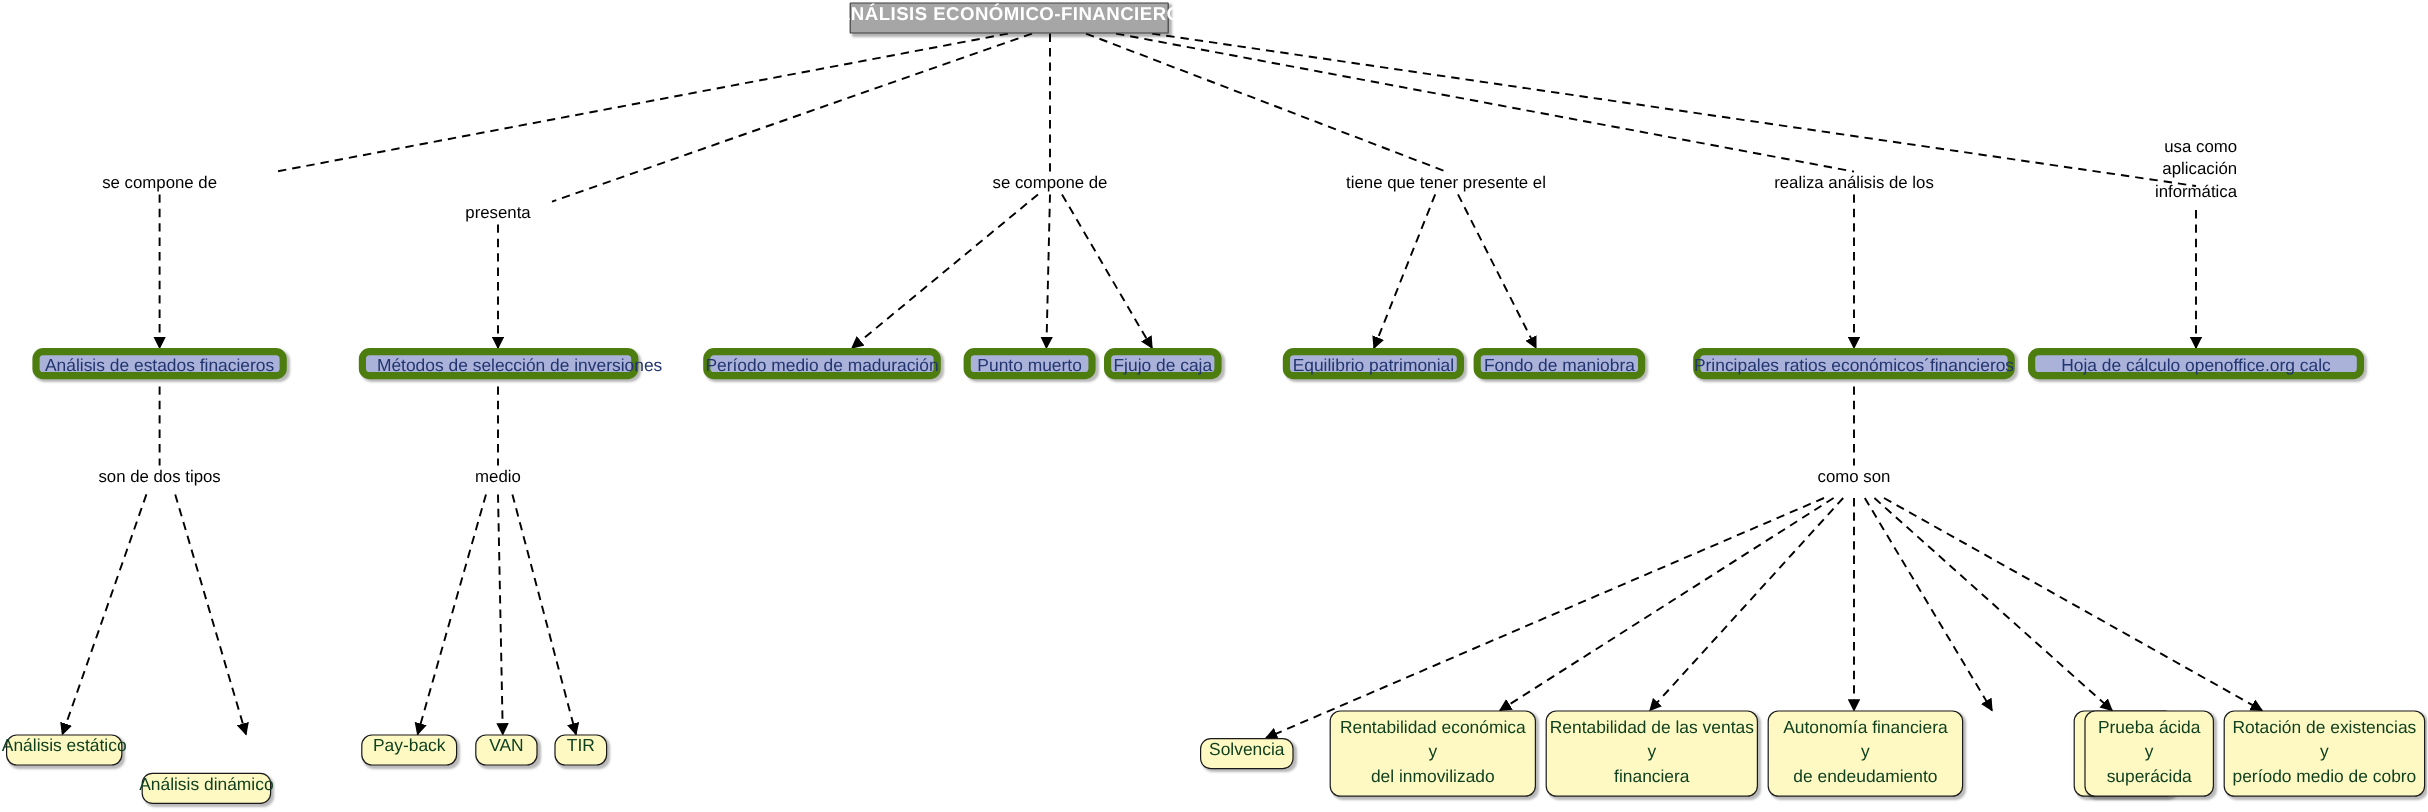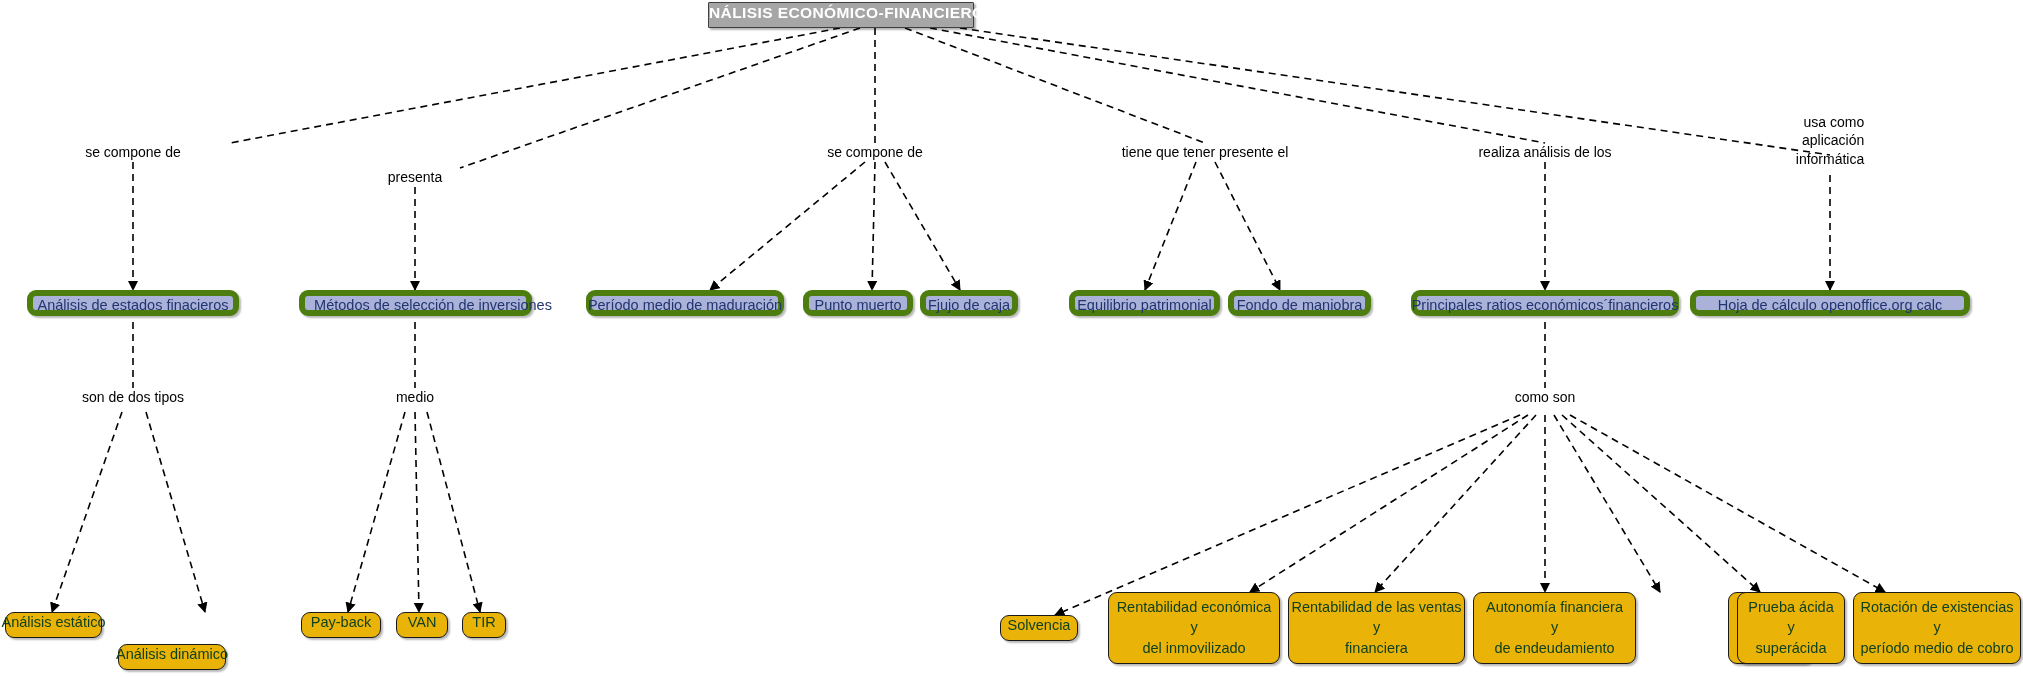--- a/index.html
+++ b/index.html
@@ -58,21 +58,21 @@
     border: 6px solid #4d7c0f;
     color: #22356e;
     font-size: 14.5px;
     border-radius: 9px;
     box-shadow: 2px 2px 2px rgba(0,0,0,0.28);
     height: 26px;
     padding: 0 9px;
   }
 
   .node-green {
-    background: #eab308;
+    background: #fef9c3;
     border: 1px solid #1a1a1a;
     color: #0f4020;
     font-size: 14.5px;
     border-radius: 9px;
     box-shadow: 2px 2px 2px rgba(0,0,0,0.28);
     padding: 0 9px;
   }
   .node-green.one-line { height: 26px; }
   .node-green.three-line {
     height: 72px;

